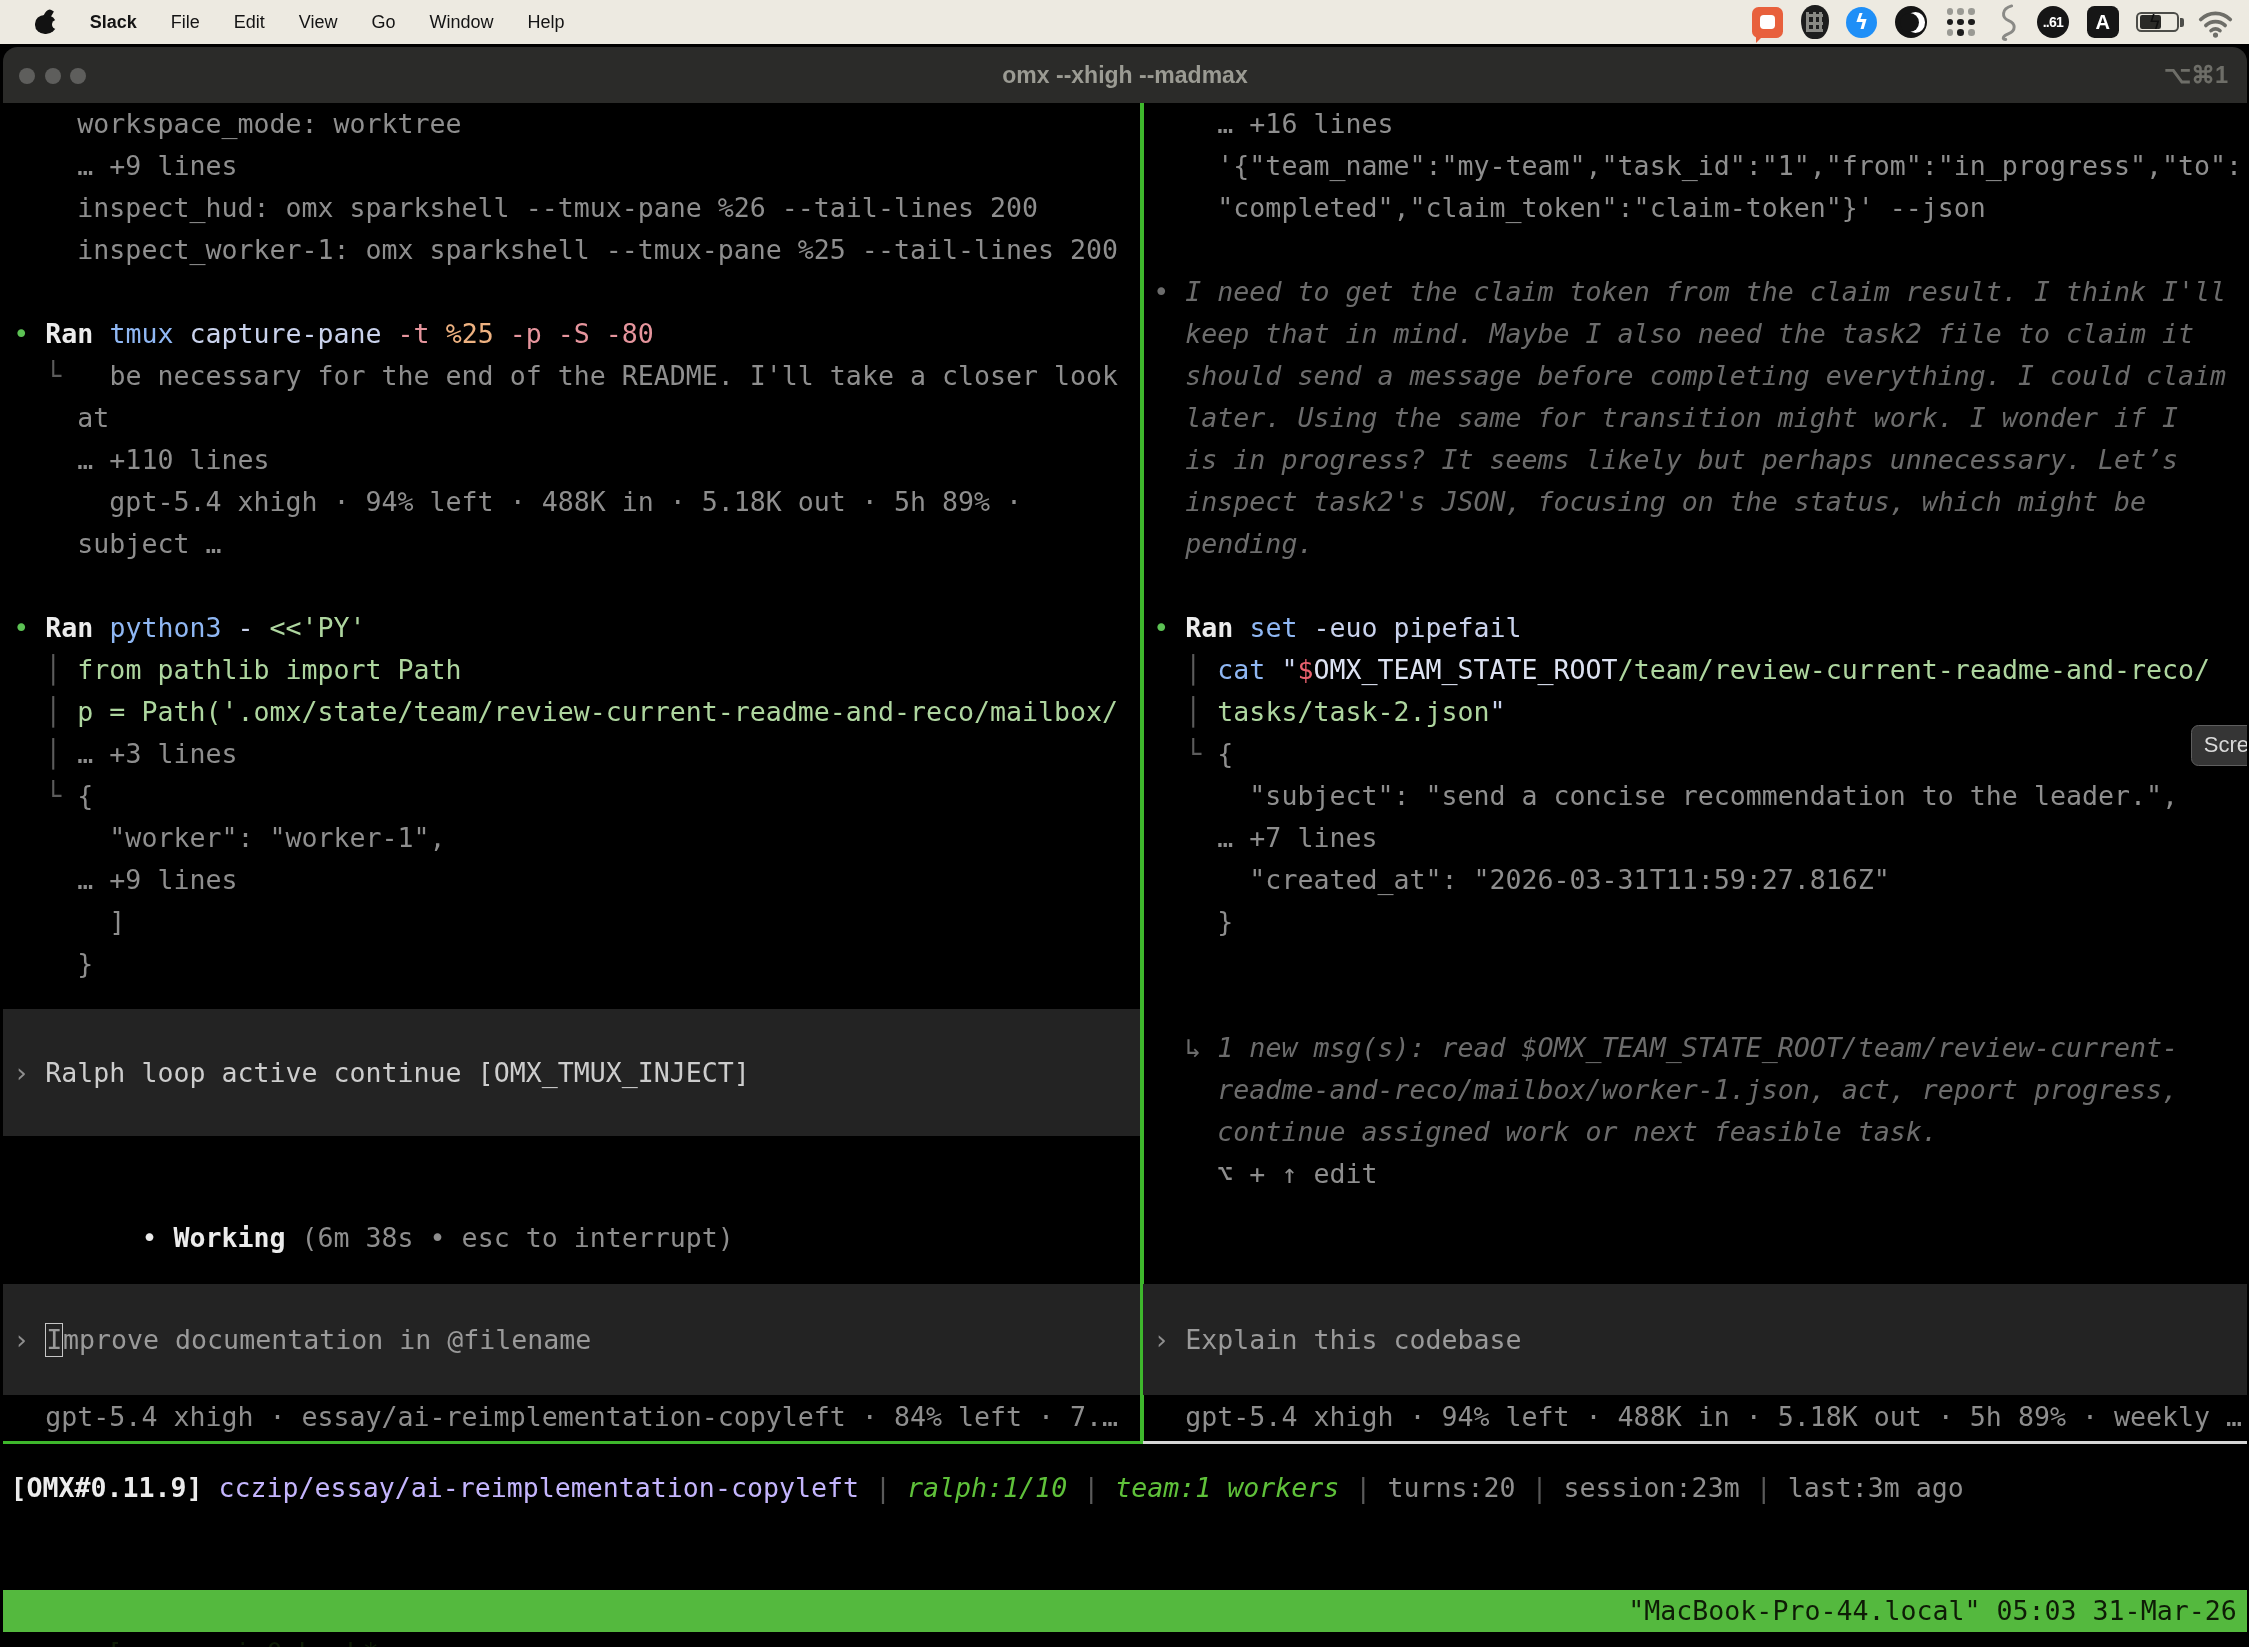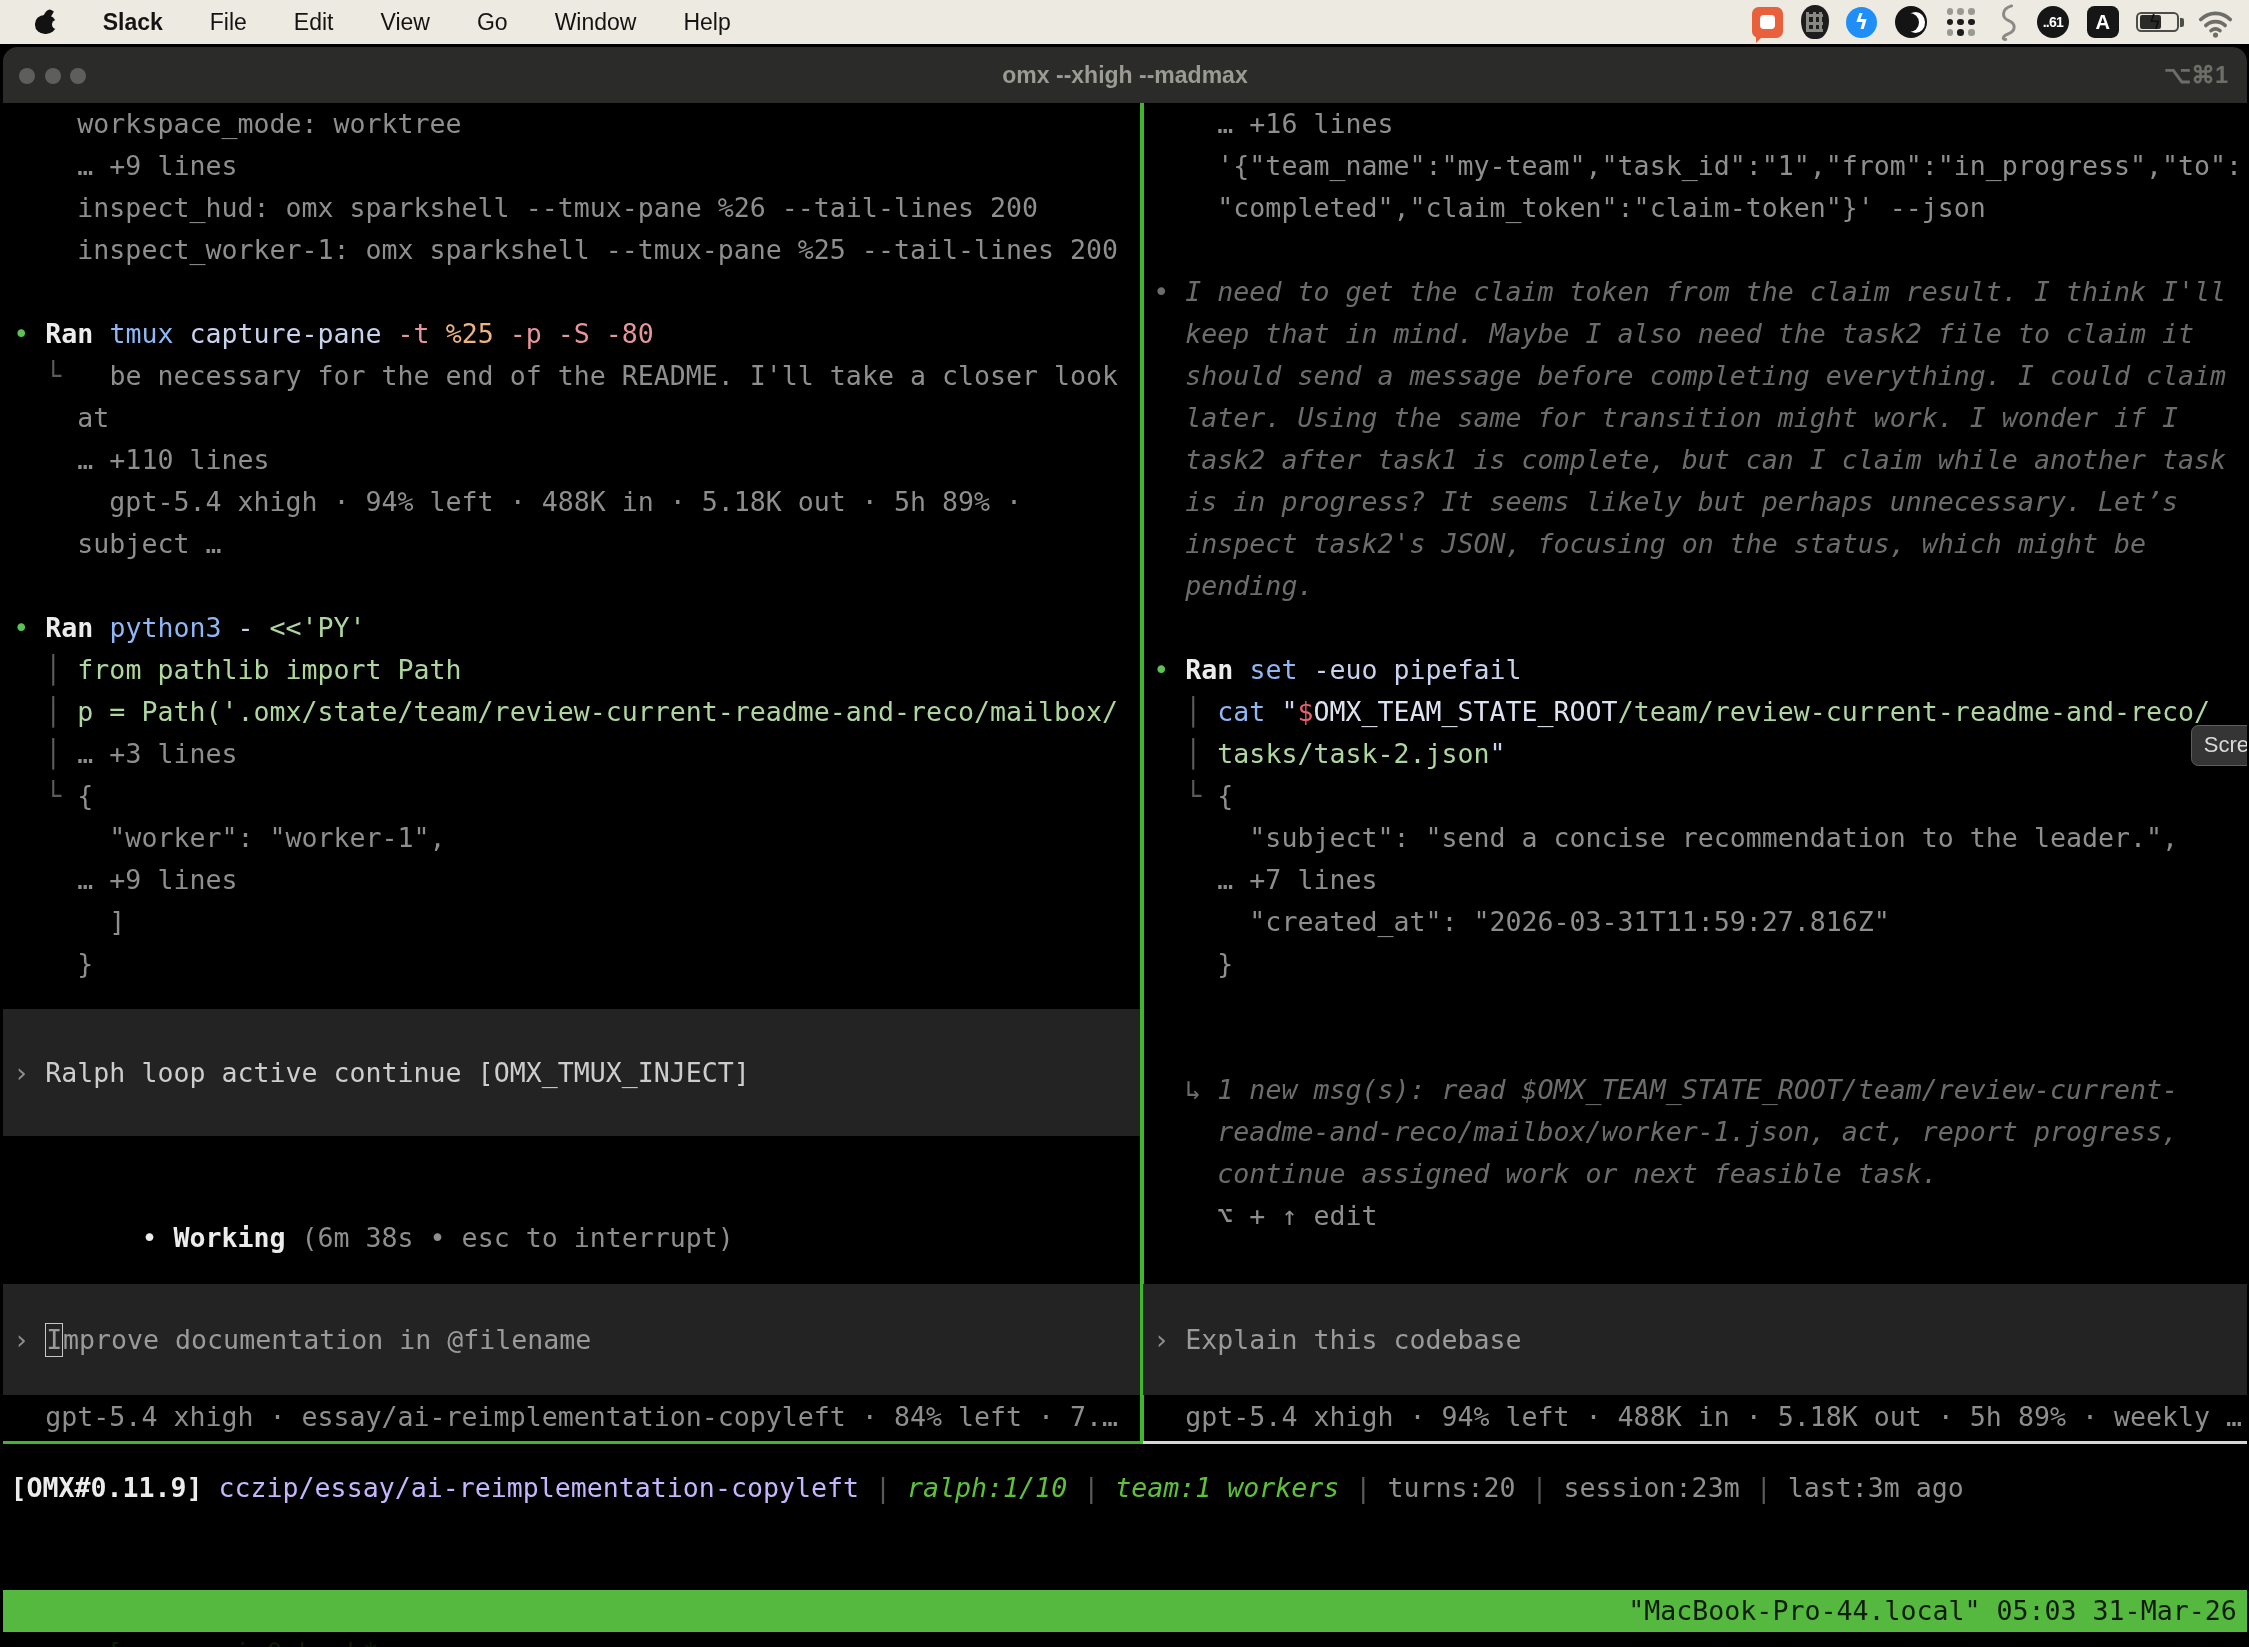--- a/index.html
+++ b/index.html
@@ -7,21 +7,21 @@
     --band_gray:#232323; --chat_icon_orange:#e8603c; --messenger_blue:#1f8ff7;
   }
   *{box-sizing:border-box;}
   html,body{margin:0;padding:0;}
   body{width:2250px;height:1648px;background:#000;overflow:hidden;position:relative;
        font-family:"Liberation Sans",sans-serif;}
 
   
   .menubar{position:absolute;top:0;left:0;right:0;height:44px;background:var(--menubar_beige);
            display:flex;align-items:center;justify-content:space-between;z-index:30;}
-  .menu-left{display:flex;align-items:center;gap:47px;padding-left:35px;font-size:23px;color:#141414;}
+  .menu-left{display:flex;align-items:center;gap:34px;padding-left:35px;font-size:18px;color:#141414;}
   .mitem{white-space:nowrap;}
   .mitem.bold{font-weight:bold;}
   .apple{position:relative;width:20.7px;height:23.6px;display:inline-block;}
   .apple .body{position:absolute;left:0;top:4.4px;width:20.7px;height:19px;background:#121212;
                border-radius:46% 46% 48% 48%;}
   .apple .leaf{position:absolute;right:3.7px;top:-1.5px;width:6.6px;height:9.6px;background:#121212;
                border-radius:60% 0 60% 0;transform:rotate(30deg);}
   .apple .bite{position:absolute;right:-5.2px;top:9.6px;width:8.9px;height:8.9px;border-radius:50%;
                background:var(--menubar_beige);}
   .menu-right{display:flex;align-items:center;gap:17.7px;padding-right:16px;}
@@ -222,21 +222,20 @@
     <div class="pane pane-right">
       <div id="right-lines" class="lines">
           <div class="tline"><span class="c-gy">    … +16 lines</span></div>
           <div class="tline"><span class="c-gy">    '{"team_name":"my-team","task_id":"1","from":"in_progress","to":</span></div>
           <div class="tline"><span class="c-gy">    "completed","claim_token":"claim-token"}' --json</span></div>
           <div class="tline"></div>
           <div class="tline"><span class="c-dm">• </span><span class="c-dm i">I need to get the claim token from the claim result. I think I'll</span></div>
           <div class="tline"><span class="c-dm i">  keep that in mind. Maybe I also need the task2 file to claim it</span></div>
           <div class="tline"><span class="c-dm i">  should send a message before completing everything. I could claim</span></div>
           <div class="tline"><span class="c-dm i">  later. Using the same for transition might work. I wonder if I</span></div>
-          <div class="tline"><span class="c-dm i">  task2 after task1 is complete, but can I claim while another task</span></div>
           <div class="tline"><span class="c-dm i">  is in progress? It seems likely but perhaps unnecessary. Let’s</span></div>
           <div class="tline"><span class="c-dm i">  inspect task2's JSON, focusing on the status, which might be</span></div>
           <div class="tline"><span class="c-dm i">  pending.</span></div>
           <div class="tline"></div>
           <div class="tline"><span class="c-gn">• </span><span class="c-wh b">Ran </span><span class="c-bl">set </span><span class="c-lv">-euo pipefail</span></div>
           <div class="tline"><span class="c-gd">  │ </span><span class="c-bl">cat </span><span class="c-lv">"</span><span class="c-rd">$</span><span class="c-ev">OMX_TEAM_STATE_ROOT</span><span class="c-cg">/team/review-current-readme-and-reco/</span></div>
           <div class="tline"><span class="c-gd">  │ </span><span class="c-cg">tasks/task-2.json</span><span class="c-lv">"</span></div>
           <div class="tline"><span class="c-gd">  └ </span><span class="c-gy">{</span></div>
           <div class="tline"><span class="c-gy">      "subject": "send a concise recommendation to the leader.",</span></div>
           <div class="tline"><span class="c-gy">    … +7 lines</span></div>

